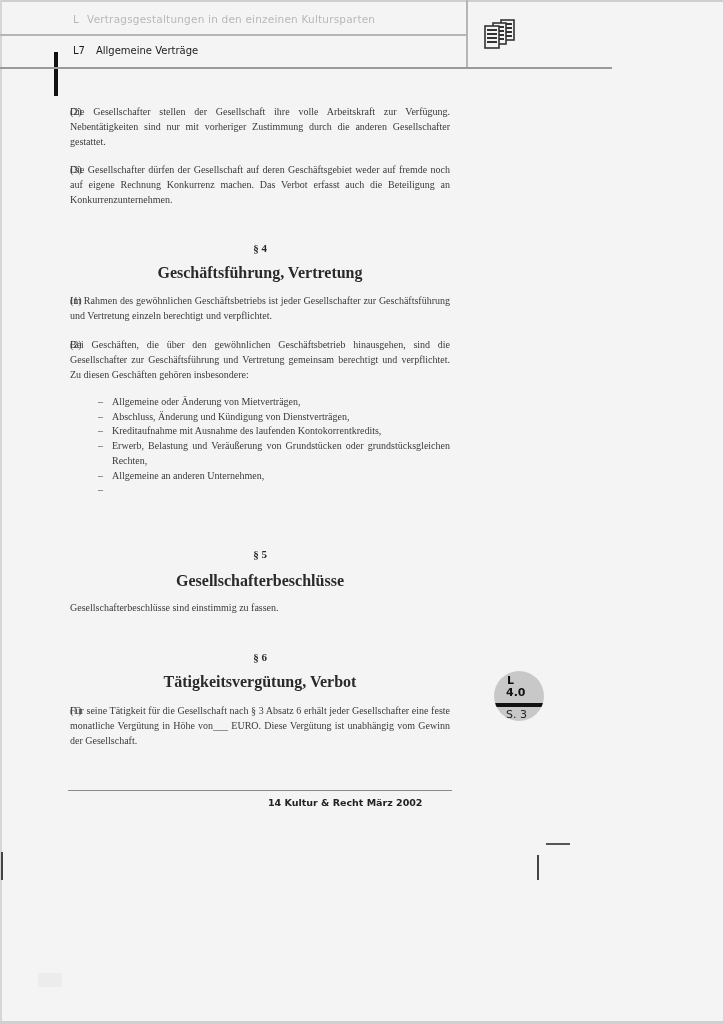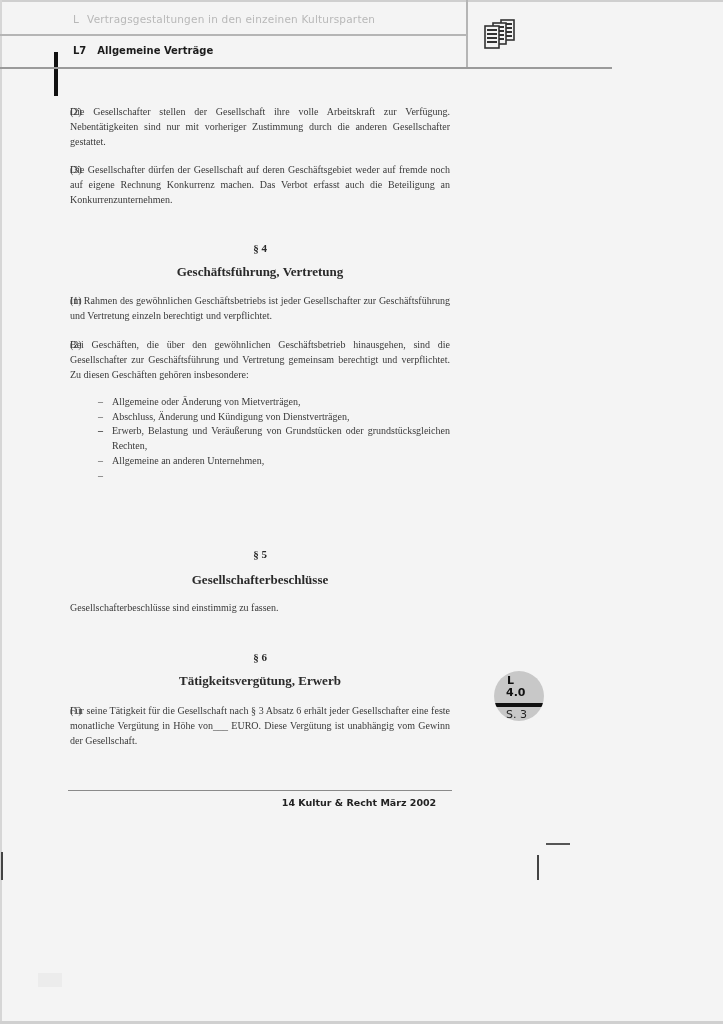--- a/index.html
+++ b/index.html
@@ -16,54 +16,54 @@
   .header-chapter {
     position: absolute; left: 73px; top: 13px;
     font-family: "DejaVu Sans", sans-serif; font-size: 10.5px; color: #b8b8b8;
     letter-spacing: 0.2px;
   }
   .header-chapter .lead { margin-right: 8px; }
   .header-rule-1 { position: absolute; left: 0; top: 34px; width: 466px; height: 2px; background: #b5b5b5; }
   .header-vrule { position: absolute; left: 466px; top: 0; width: 2px; height: 69px; background: #b5b5b5; }
   .header-section {
     position: absolute; left: 73px; top: 45px;
-    font-family: "DejaVu Sans", sans-serif; font-size: 10px; font-weight: bold; color: #1c1c1c;
+    font-family: "DejaVu Sans", sans-serif; font-size: 10px; font-weight: normal; color: #1c1c1c;
   }
   .header-section .num { margin-right: 11px; }
   .section-marker { position: absolute; left: 54px; top: 52px; width: 4px; height: 44px; background: #111; }
   .header-rule-2 { position: absolute; left: 0; top: 67px; width: 612px; height: 2px; background: #9a9a9a; }
 
   .doc-icon { position: absolute; left: 484px; top: 19px; width: 34px; height: 30px; }
 
   .para { position: absolute; left: 70px; width: 380px; font-size: 10px; line-height: 15px; color: #3a3a3a; }
   .para .n { position: absolute; left: 0; top: 0; }
   .para .t { text-align: justify; display: block; }
 
   .sec-num { position: absolute; left: 70px; width: 380px; text-align: center; font-size: 11px; font-weight: bold; color: #2a2a2a; }
-  .sec-title { position: absolute; left: 70px; width: 380px; text-align: center; font-size: 13px; font-weight: bold; color: #2a2a2a; }
+  .sec-title { position: absolute; left: 70px; width: 380px; text-align: center; font-size: 16px; font-weight: bold; color: #2a2a2a; }
 
   .bullets { position: absolute; left: 98px; width: 352px; margin: 0; padding: 0; list-style: none; font-size: 10px; line-height: 14.7px; color: #3a3a3a; }
   .bullets li { position: relative; padding-left: 14px; text-align: justify; }
   .bullets li .dash { position: absolute; left: 0; top: 0; }
 
   .plain { position: absolute; left: 70px; width: 380px; font-size: 10px; line-height: 15px; color: #3a3a3a; }
 
   .badge {
     position: absolute; left: 494px; top: 671px; width: 50px; height: 50px; border-radius: 50%;
     background: #c8c8c8; overflow: hidden;
     font-family: "DejaVu Sans", sans-serif; font-weight: bold; color: #111;
   }
   .badge .b1 { position: absolute; left: 13px; top: 3px; font-size: 11px; }
   .badge .b2 { position: absolute; left: 12px; top: 15px; font-size: 11px; }
   .badge .bar { position: absolute; left: 0; top: 32px; width: 50px; height: 4px; background: #111; }
   .badge .b3 { position: absolute; left: 12px; top: 37px; font-size: 11px; font-weight: normal; color: #222; }
 
   .footer-rule { position: absolute; left: 68px; top: 790px; width: 384px; height: 1px; background: #8a8a8a; }
   .footer-text {
-    position: absolute; left: 268px; top: 797px; width: 182px; text-align: center;
+    position: absolute; left: 268px; top: 797px; width: 182px; text-align: left;
     font-family: "DejaVu Sans", sans-serif; font-size: 9.5px; font-weight: bold; color: #222;
   }
 
   .crop-mark-left { position: absolute; left: 1px; top: 852px; width: 2px; height: 28px; background: #444; }
   .crop-mark-right-v { position: absolute; left: 537px; top: 855px; width: 2px; height: 25px; background: #444; }
   .crop-mark-right-h { position: absolute; left: 546px; top: 843px; width: 24px; height: 2px; background: #555; }
   .ghost-mark { position: absolute; left: 38px; top: 973px; width: 24px; height: 14px; background: #ececec; }
 </style>
 </head>
 <body>
@@ -118,32 +118,32 @@
   <span class="t">Im Rahmen des gewöhnlichen Geschäftsbetriebs ist jeder Gesellschafter zur Geschäftsführung und Vertretung einzeln berechtigt und verpflichtet.</span>
 </div>
 <div class="para" style="top:337px">
   <span class="n">(2)</span>
   <span class="t">Bei Geschäften, die über den gewöhnlichen Geschäftsbetrieb hinausgehen, sind die Gesellschafter zur Geschäftsführung und Vertretung gemeinsam berechtigt und verpflichtet. Zu diesen Geschäften gehören insbesondere:</span>
 </div>
 
 <ul class="bullets" style="top:395px">
   <li><span class="dash">–</span><span>Allgemeine oder Änderung von Mietverträgen,</span></li>
   <li><span class="dash">–</span><span>Abschluss, Änderung und Kündigung von Dienstverträgen,</span></li>
-  <li><span class="dash">–</span></li>
+  <li><span class="dash">–</span><span>Kreditaufnahme mit Ausnahme des laufenden Kontokorrentkredits,</span></li>
   <li><span class="dash">–</span><span>Erwerb, Belastung und Veräußerung von Grundstücken oder grundstücksgleichen Rechten,</span></li>
   <li><span class="dash">–</span><span>Allgemeine an anderen Unternehmen,</span></li>
   <li><span class="dash">–</span></li>
 </ul>
 
 <div class="sec-num" style="top:548px">§ 5</div>
 <div class="sec-title" style="top:572px">Gesellschafterbeschlüsse</div>
 <div class="plain" style="top:600px">Gesellschafterbeschlüsse sind einstimmig zu fassen.</div>
 
 <div class="sec-num" style="top:651px">§ 6</div>
-<div class="sec-title" style="top:673px">Tätigkeitsvergütung, Erwerb</div>
+<div class="sec-title" style="top:673px">Tätigkeitsvergütung, Verbot</div>
 <div class="para" style="top:703px">
   <span class="n">(1)</span>
   <span class="t">Für seine Tätigkeit für die Gesellschaft nach § 3 Absatz 6 erhält jeder Gesellschafter eine feste monatliche Vergütung in Höhe von___ EURO. Diese Vergütung ist unabhängig vom Gewinn der Gesellschaft.</span>
 </div>
 
 <div class="badge">
   <span class="b1">L</span>
   <span class="b2">4.0</span>
   <span class="bar"></span>
   <span class="b3">S. 3</span>

